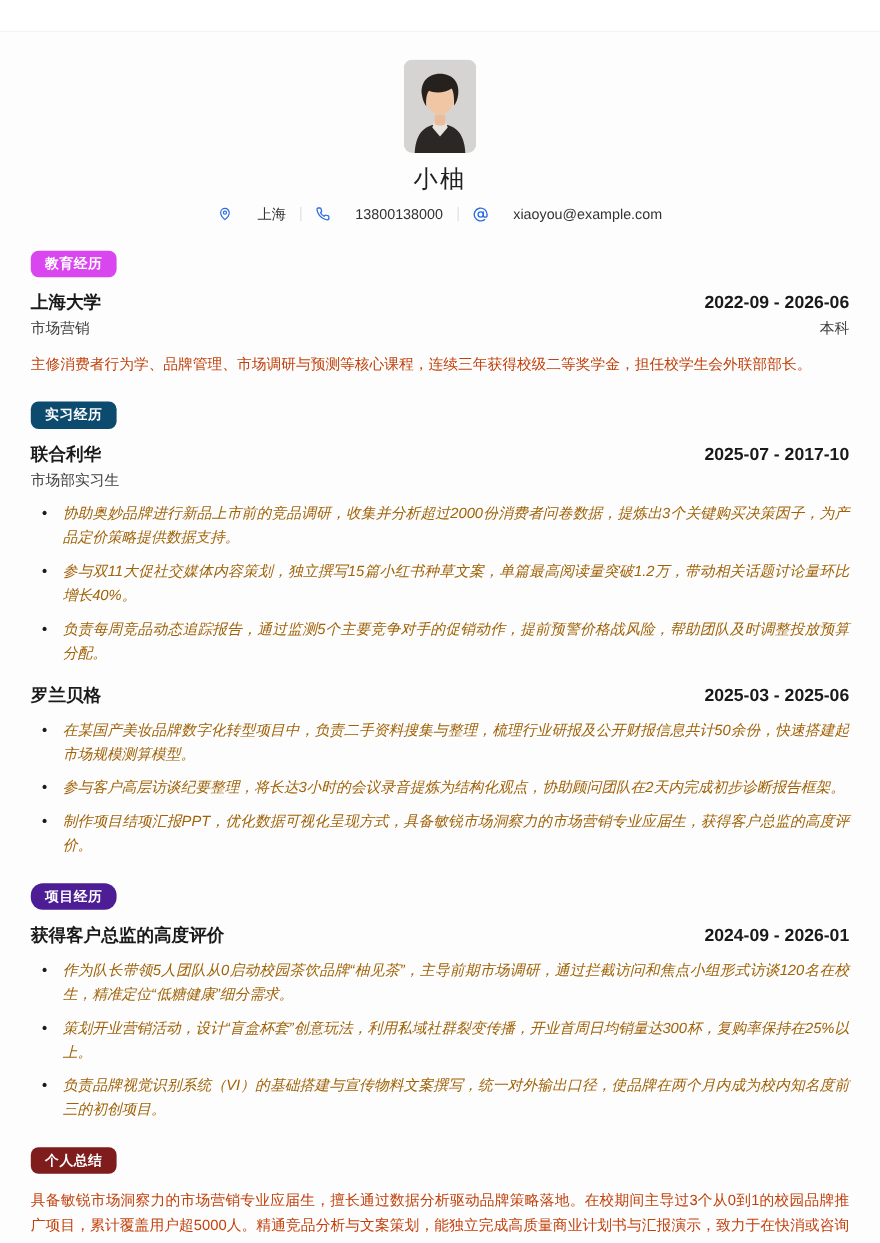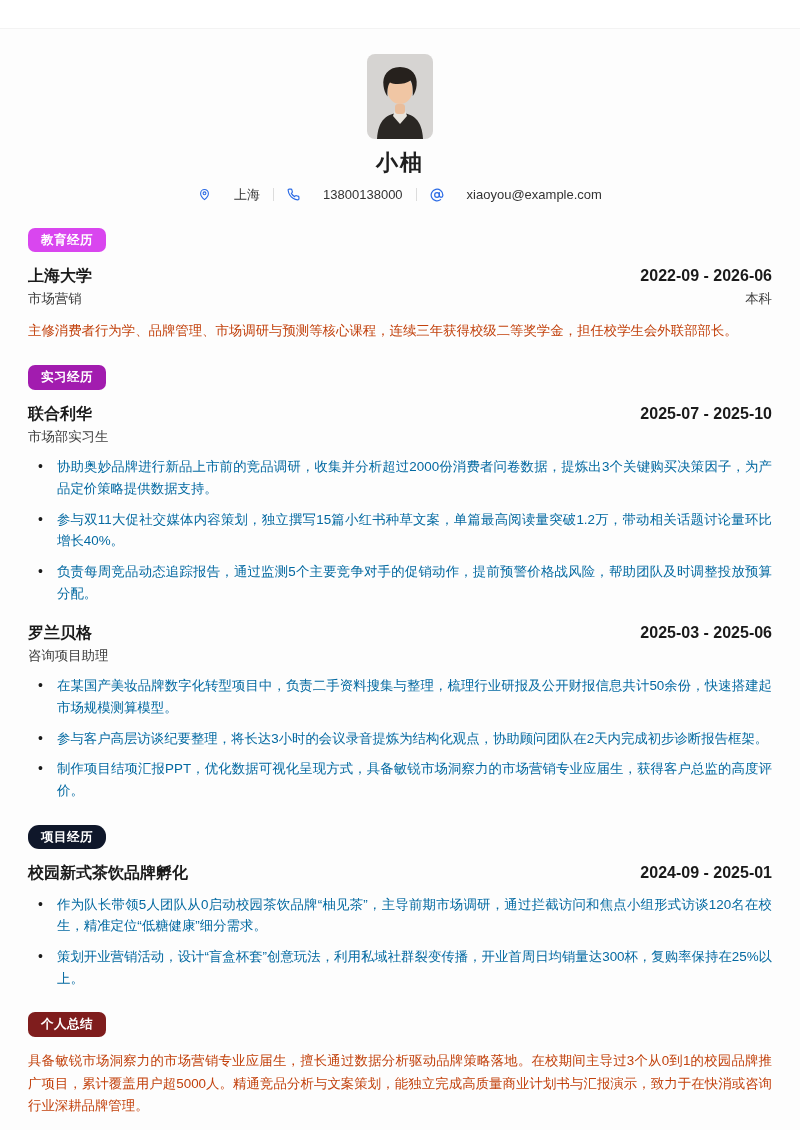--- a/index.html
+++ b/index.html
@@ -21,21 +21,21 @@
   .avatar {
     width: 66px; height: 85px;
     margin: 0 auto;
     border-radius: 8px;
     overflow: hidden;
     display: block;
   }
   .name {
     text-align: center;
     font-size: 22px;
-    font-weight: bold;
+    font-weight: normal;
     color: #1f1f1f;
     letter-spacing: 2px;
     margin-top: 10px;
     line-height: 1.3;
   }
   .contact-row {
     display: flex;
     justify-content: center;
     align-items: center;
     gap: 13px;
@@ -92,24 +92,25 @@
   .summary-para { margin-top: 13px; }
   ul.bullets {
     list-style: none;
     margin: 9px 0 0 0;
     padding: 0;
   }
   ul.bullets li {
     position: relative;
     padding-left: 29px;
     font-size: 13.4px;
-    color: #0369a1;
+    color: #a16207;
     line-height: 1.62;
     margin-top: 9px;
     text-align: justify;
+    font-style: italic;
   }
   ul.bullets li::before {
     content: "\2022";
     position: absolute;
     left: 10px;
     top: -1px;
     font-size: 14px;
     color: #1a1a1a;
   }
 </style>
@@ -163,56 +164,53 @@
           <div class="entry-head">
             <span>上海大学</span>
             <span>2022-09 - 2026-06</span>
           </div>
           <div class="entry-sub">
             <span>市场营销</span>
             <span>本科</span>
           </div>
           <p class="para">主修消费者行为学、品牌管理、市场调研与预测等核心课程，连续三年获得校级二等奖学金，担任校学生会外联部部长。</p>
         </div></div>
-      <div class="section"><span class="badge" style="background: #a21caf; color: rgb(255, 255, 255);">实习经历</span><div class="entry">
+      <div class="section"><span class="badge" style="background: #0c4a6e; color: rgb(255, 255, 255);">实习经历</span><div class="entry">
           <div class="entry-head">
             <span>联合利华</span>
-            <span>2025-07 - 2025-10</span>
+            <span>2025-07 - 2017-10</span>
           </div>
           <div class="entry-sub">
             <span>市场部实习生</span>
             <span></span>
           </div>
           <ul class="bullets">
             <li>协助奥妙品牌进行新品上市前的竞品调研，收集并分析超过2000份消费者问卷数据，提炼出3个关键购买决策因子，为产品定价策略提供数据支持。</li>
             <li>参与双11大促社交媒体内容策划，独立撰写15篇小红书种草文案，单篇最高阅读量突破1.2万，带动相关话题讨论量环比增长40%。</li>
             <li>负责每周竞品动态追踪报告，通过监测5个主要竞争对手的促销动作，提前预警价格战风险，帮助团队及时调整投放预算分配。</li>
           </ul>
         </div><div class="entry">
           <div class="entry-head">
             <span>罗兰贝格</span>
             <span>2025-03 - 2025-06</span>
           </div>
-          <div class="entry-sub">
-            <span>咨询项目助理</span>
-            <span></span>
-          </div>
           <ul class="bullets">
             <li>在某国产美妆品牌数字化转型项目中，负责二手资料搜集与整理，梳理行业研报及公开财报信息共计50余份，快速搭建起市场规模测算模型。</li>
             <li>参与客户高层访谈纪要整理，将长达3小时的会议录音提炼为结构化观点，协助顾问团队在2天内完成初步诊断报告框架。</li>
             <li>制作项目结项汇报PPT，优化数据可视化呈现方式，具备敏锐市场洞察力的市场营销专业应届生，获得客户总监的高度评价。</li>
           </ul>
         </div></div>
-      <div class="section"><span class="badge" style="background: #0f172a; color: rgb(255, 255, 255); border-radius: 11px;">项目经历</span><div class="entry">
-          <div class="entry-head">
-            <span>校园新式茶饮品牌孵化</span>
-            <span>2024-09 - 2025-01</span>
+      <div class="section"><span class="badge" style="background: #4c1d95; color: rgb(255, 255, 255); border-radius: 11px;">项目经历</span><div class="entry">
+          <div class="entry-head">
+            <span>获得客户总监的高度评价</span>
+            <span>2024-09 - 2026-01</span>
           </div>
           <ul class="bullets">
             <li>作为队长带领5人团队从0启动校园茶饮品牌“柚见茶”，主导前期市场调研，通过拦截访问和焦点小组形式访谈120名在校生，精准定位“低糖健康”细分需求。</li>
             <li>策划开业营销活动，设计“盲盒杯套”创意玩法，利用私域社群裂变传播，开业首周日均销量达300杯，复购率保持在25%以上。</li>
+            <li>负责品牌视觉识别系统（VI）的基础搭建与宣传物料文案撰写，统一对外输出口径，使品牌在两个月内成为校内知名度前三的初创项目。</li>
           </ul>
         </div></div>
       <div class="section"><span class="badge" style="background: #7f1d1d; color: rgb(255, 255, 255);">个人总结</span><div class="entry">
           <p class="para summary-para">具备敏锐市场洞察力的市场营销专业应届生，擅长通过数据分析驱动品牌策略落地。在校期间主导过3个从0到1的校园品牌推广项目，累计覆盖用户超5000人。精通竞品分析与文案策划，能独立完成高质量商业计划书与汇报演示，致力于在快消或咨询行业深耕品牌管理。</p>
         </div></div>
     </div>
 </div>
 
 </body></html>

